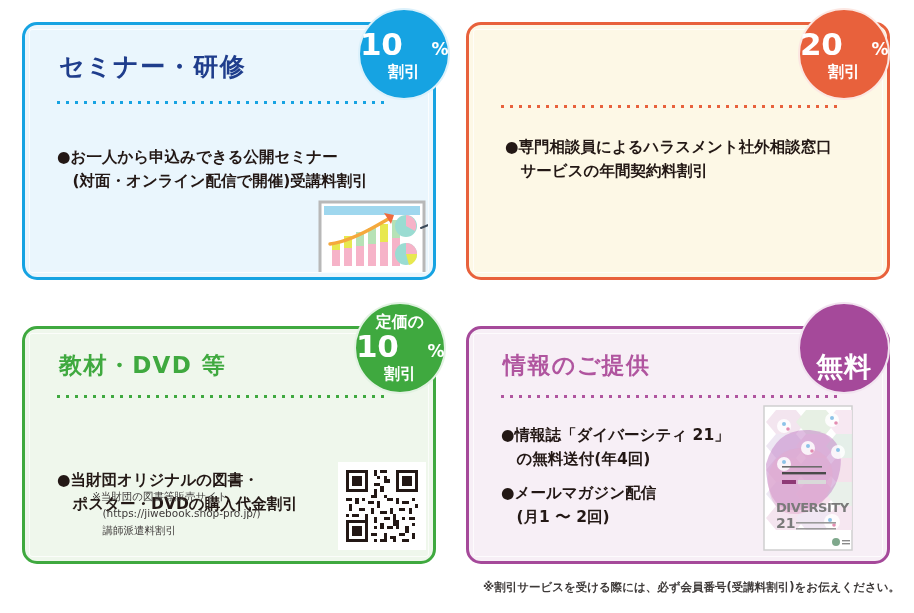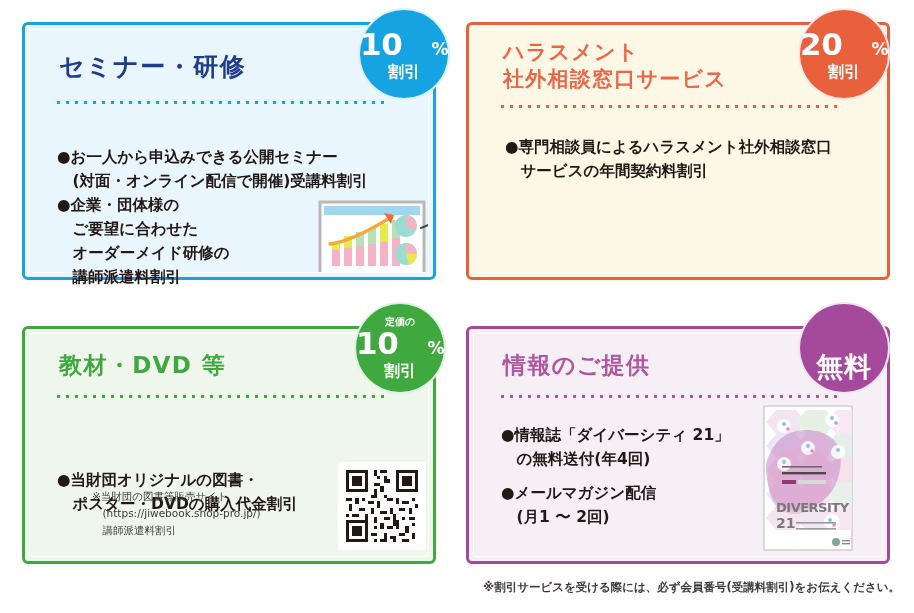--- a/index.html
+++ b/index.html
@@ -17,21 +17,21 @@
     width: 914px;
     height: 613px;
     background: #ffffff;
   }
 
   
   .card {
     position: absolute;
     border-style: solid;
     border-width: 3px;
-    border-radius: 6px;
+    border-radius: 15px;
   }
   .card-inner {
     position: absolute;
     inset: 4px;
     border-radius: 3px;
     border: 1px solid rgba(255,255,255,0.75);
     overflow: hidden;
   }
 
   .card-seminar   { left: 22px;  top: 22px;  width: 414px; height: 258px;
@@ -116,21 +116,21 @@
     justify-content: center;
     color: #ffffff;
     text-align: center;
     border: 2.5px solid rgba(255,255,255,0.85);
   }
   .badge-blue   { left: 358px; top: 8px;   width: 92px; height: 92px; background: #16A3E2; }
   .badge-orange { left: 798px; top: 8px;   width: 92px; height: 92px; background: #E8613C; }
   .badge-green  { left: 354px; top: 302px; width: 92px; height: 92px; background: #3FA93F; }
   .badge-purple { left: 798px; top: 302px; width: 92px; height: 92px; background: #A5499A; }
 
-  .badge-pre   { font-size: 10px; font-weight: bold; line-height: 1; margin-bottom: 1px; }
+  .badge-pre   { font-size: 16px; font-weight: bold; line-height: 1; margin-bottom: 1px; }
   .badge-num   { font-size: 31px; font-weight: bold; line-height: 1; display: flex;
                  align-items: baseline; letter-spacing: -0.01em; gap: 28px; }
   .badge-pct   { font-size: 17px; font-weight: bold; margin-left: 1px; }
   .badge-sub   { font-size: 16px; font-weight: bold; line-height: 1; margin-top: 4px; }
   .badge-free  { font-size: 27px; font-weight: bold; line-height: 1; letter-spacing: 0.03em; margin-top: 36px; }
 
   
   .footer-note {
     position: absolute;
     left: 454px;
@@ -203,43 +203,37 @@
           <circle cx="116" cy="88" r="7"></circle>
             <path d="M106 108 q0 -13 10 -13 q10 0 10 13 z"></path>
         </g>
       </svg>
     </div>
 
     <div class="card-title t-seminar">セミナー・研修</div>
     <div class="divider d-seminar"></div>
     <div class="body-text b-seminar">●お一人から申込みできる公開セミナー
 　(対面・オンライン配信で開催)受講料割引</div>
-    <div class="body-text b-seminar2">●企業・団体様の
-　ご要望に合わせた
-　オーダーメイド研修の
-　講師派遣料割引</div>
   </div>
 
   <div class="badge badge-blue">
     <div class="badge-num">
       <span>10</span>
       <span class="badge-pct">%</span>
     </div>
     <div class="badge-sub">割引</div>
   </div>
 
   <div class="card card-harass">
     <div class="card-inner">
 
       
       
     </div>
 
-    <div class="card-title t-harass">ハラスメント
-社外相談窓口サービス</div>
     <div class="divider d-harass"></div>
     <div class="body-text b-harass">●専門相談員によるハラスメント社外相談窓口
 　サービスの年間契約料割引</div>
   </div>
 
   <div class="badge badge-orange">
     <div class="badge-num">
       <span>20</span>
       <span class="badge-pct">%</span>
     </div>

